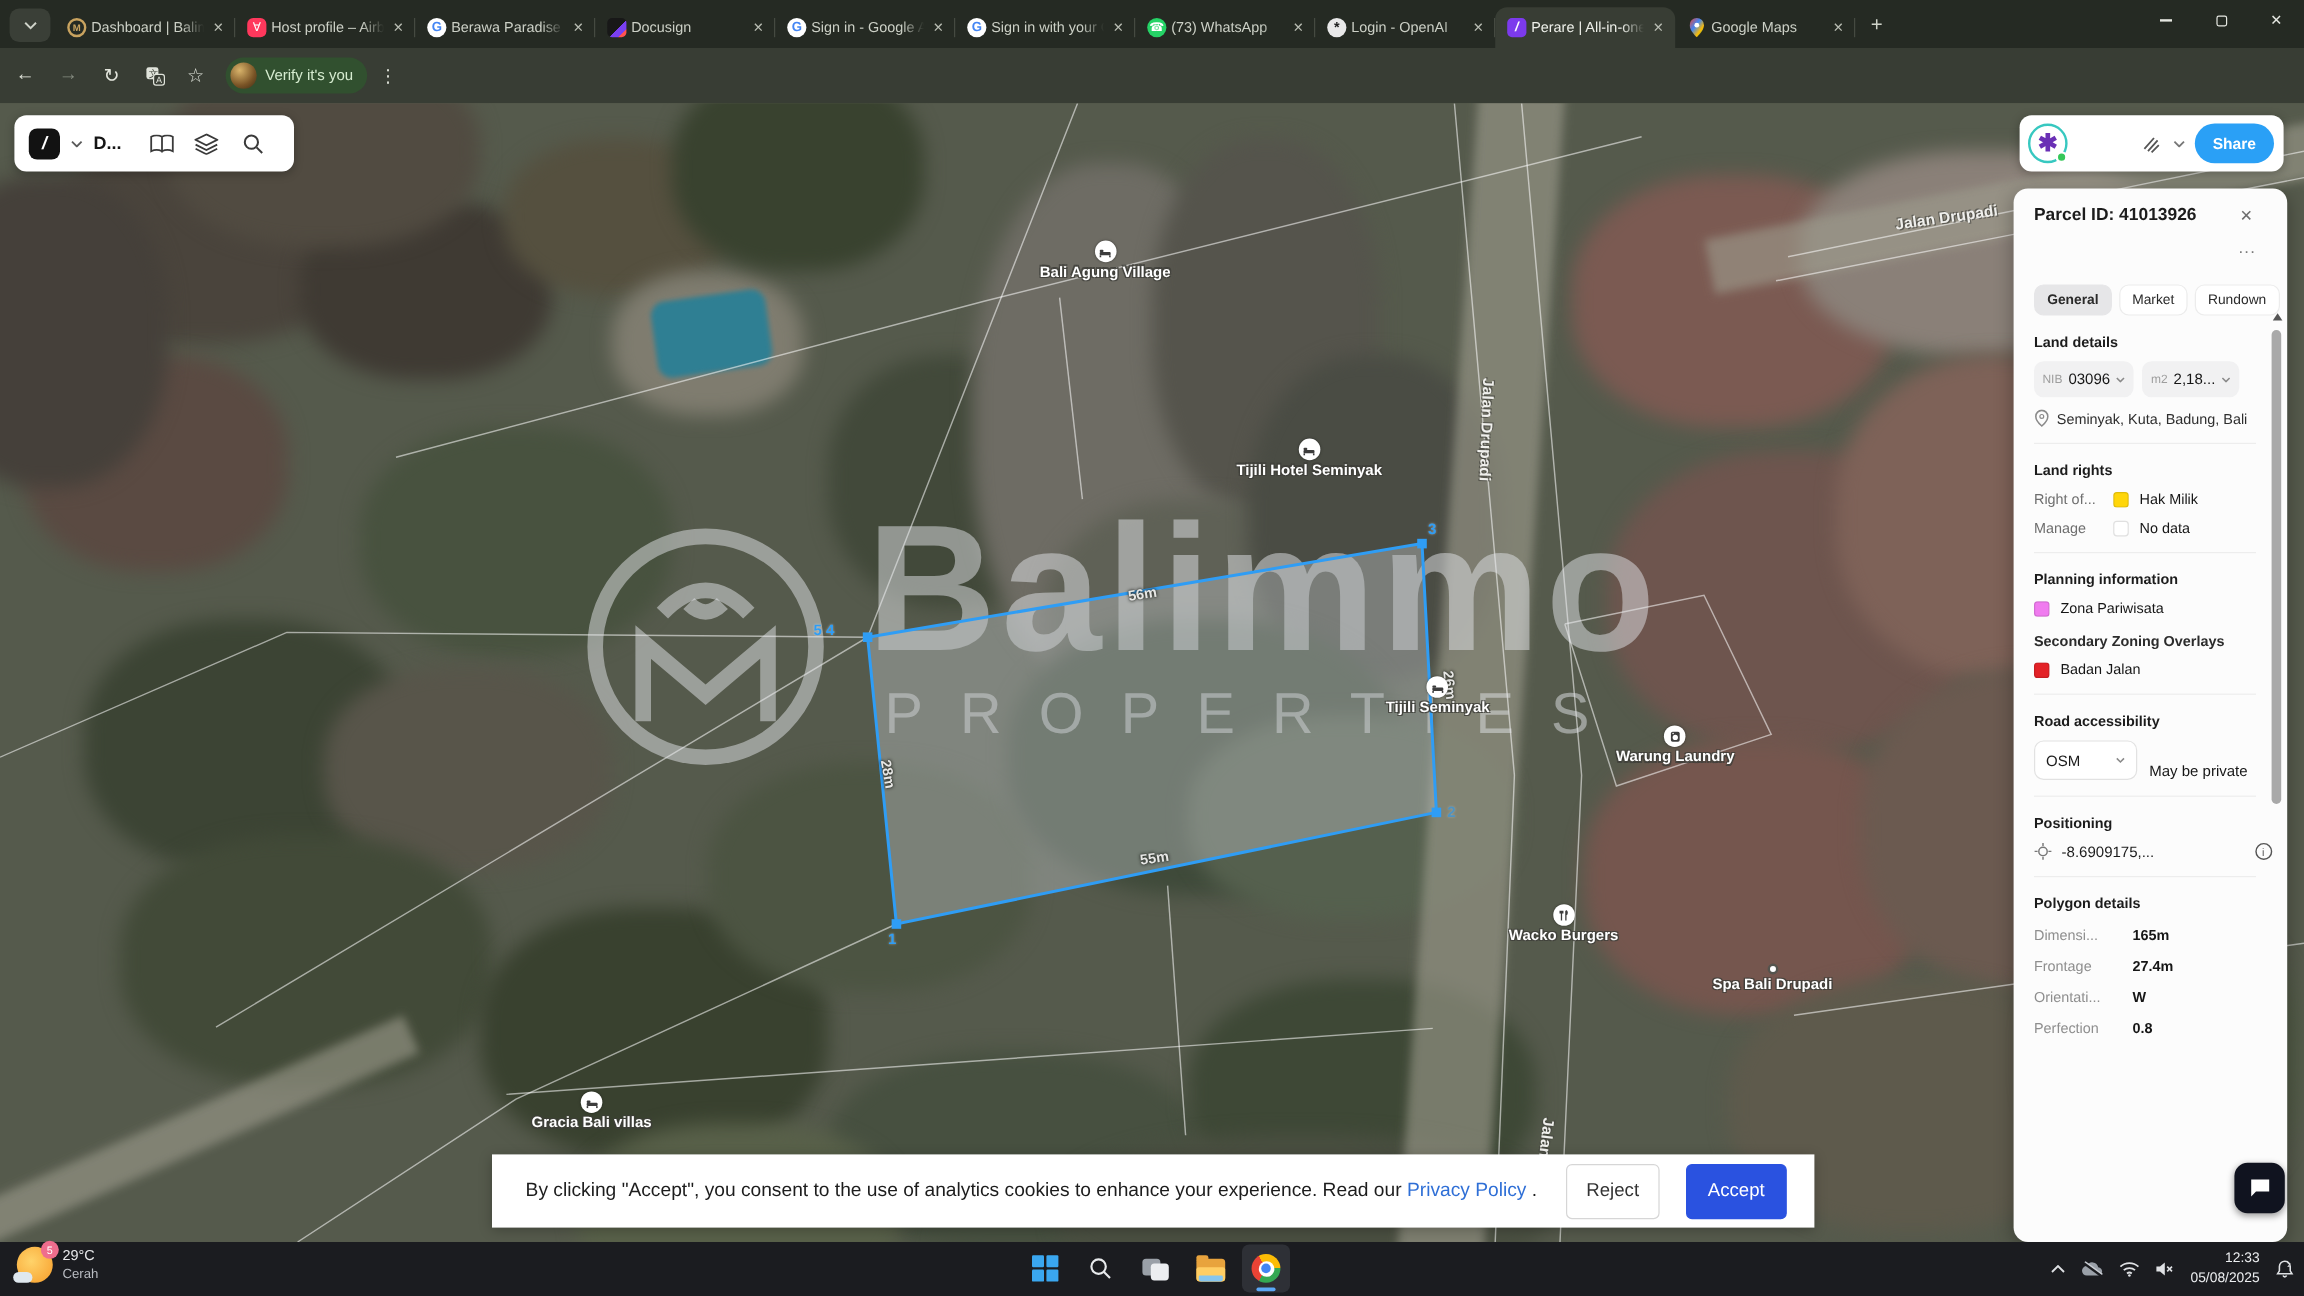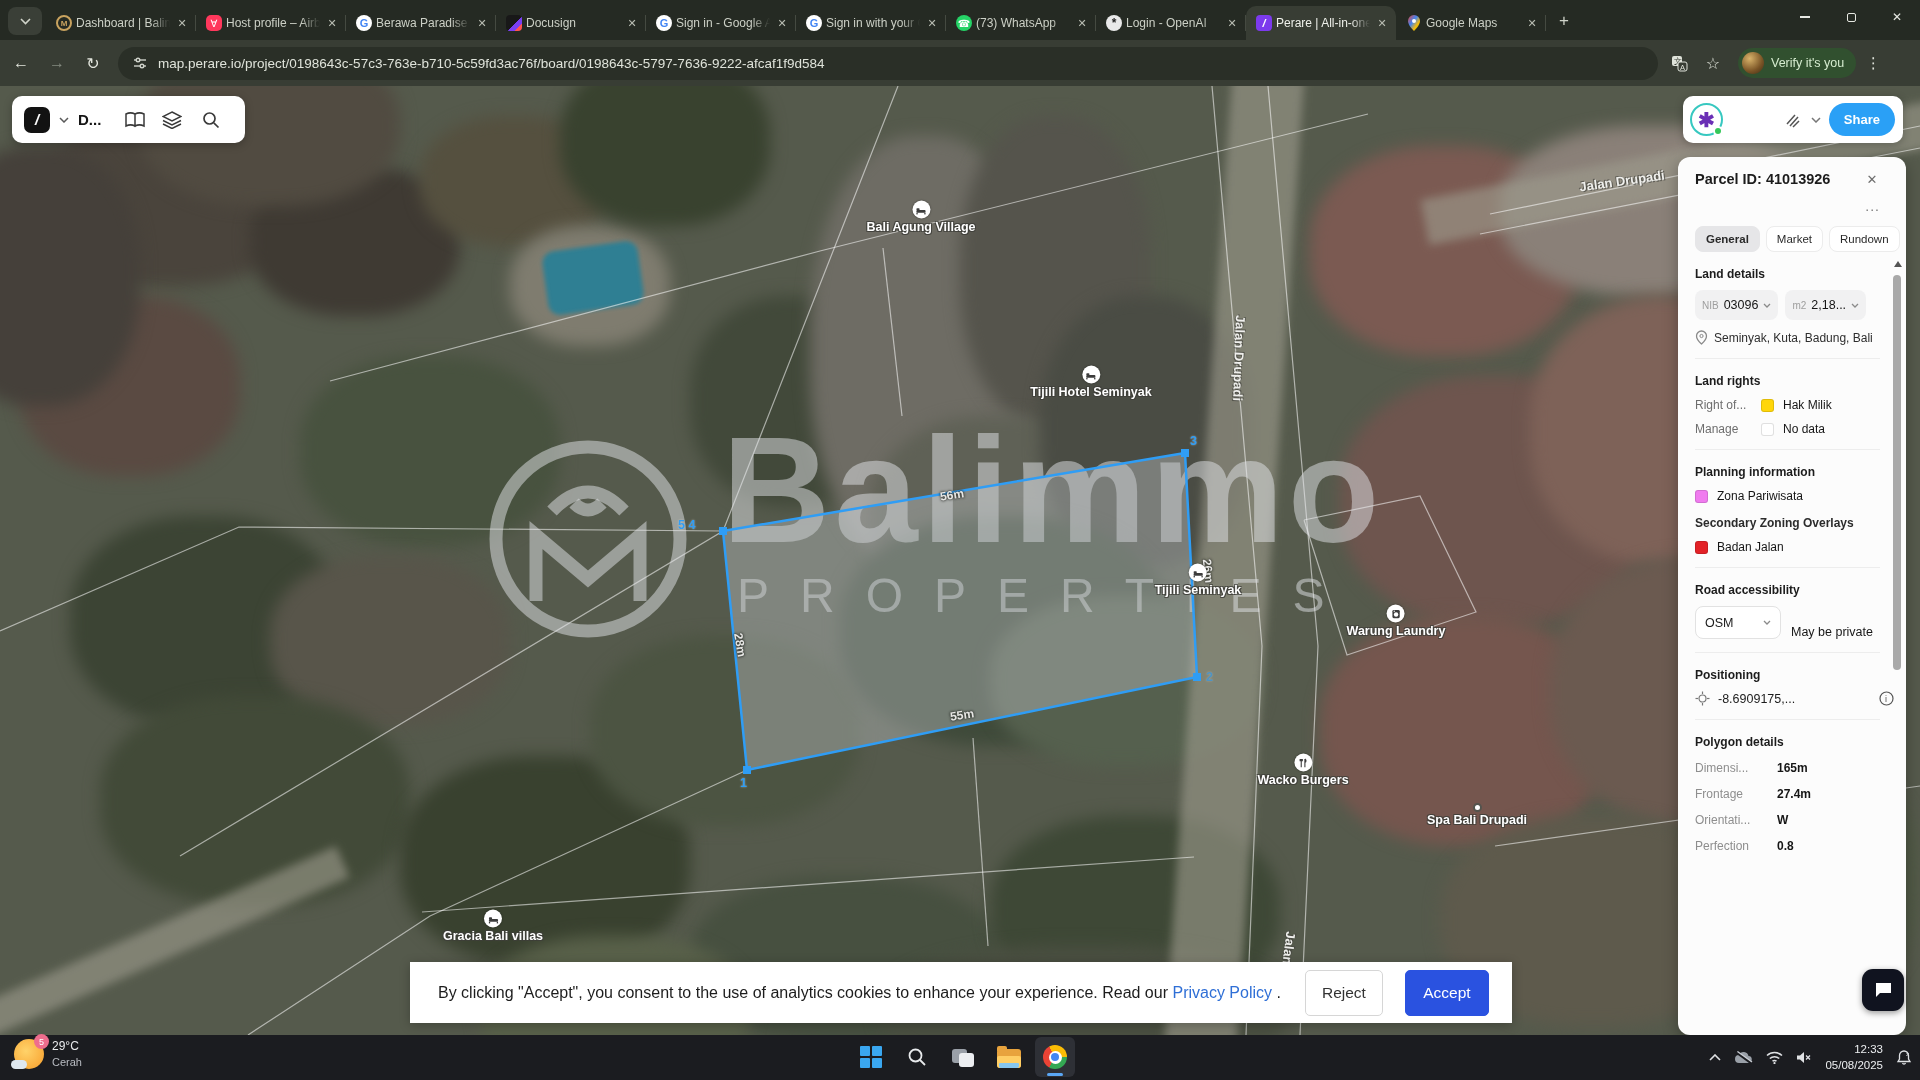--- a/index.html
+++ b/index.html
@@ -66,21 +66,21 @@
   .uav{width:33px;height:33px;border-radius:50%;border:2.5px solid #37c8c0;background:#fff;position:relative;display:flex;align-items:center;justify-content:center;color:#6a2fb5;font-size:20px;font-weight:bold;}
   .uav i{position:absolute;right:-2px;bottom:-2px;width:10px;height:10px;border-radius:50%;background:#35c759;border:2px solid #fff;}
   .sharebtn{margin-left:8px;height:33px;padding:0 15px;border-radius:17px;background:#2aa0f6;color:#fff;font-size:13px;font-weight:bold;display:flex;align-items:center;}
 
   
   .panel{position:absolute;left:1678px;top:157px;width:228px;height:878px;background:#fcfcfc;border-radius:12px;box-shadow:0 4px 16px rgba(0,0,0,.3);z-index:30;padding:14px 26px 0 17px;color:#1c1c1c;}
   .phead{display:flex;justify-content:space-between;align-items:center;}
   .ptitle{font-size:14.5px;font-weight:bold;}
   .pclose{color:#6e6e6e;font-size:13px;width:16px;text-align:center;}
   .pmore{text-align:right;color:#7a7a7a;font-size:14px;letter-spacing:1px;line-height:10px;margin:14px 0 2px;}
-  .ptabs{display:flex;gap:6px;margin:15px 0 6px;}
+  .ptabs{display:flex;gap:6px;margin:26px 0 6px;}
   .ptab{font-size:11.5px;padding:6px 10px;border-radius:8px;background:#fff;border:1px solid #ececec;color:#2a2a2a;}
   .ptab.on{background:#e6e6e8;border-color:#e6e6e8;font-weight:bold;}
   .sect{font-size:12px;font-weight:bold;margin:15px 0 9px;}
   .selrow{display:flex;gap:7px;}
   .pill{height:30px;background:#f1f1f2;border-radius:8px;display:flex;align-items:center;gap:5px;padding:0 7px;}
   .pill .sl{font-size:10px;color:#9e9e9e;}
   .pill .sv{font-size:12.5px;color:#151515;}
   .locrow{display:flex;align-items:center;gap:6px;margin-top:10px;font-size:12px;color:#2e2e2e;}
   .divider{height:1px;background:#ededed;margin:13px 0 0;}
   .kvrow{display:flex;align-items:center;margin-top:10px;font-size:12px;}
@@ -222,31 +222,20 @@
           <div class="box"></div>
         </div>
       <div class="wc">✕</div>
     </div>
   </div>
 
   <div class="urlrow">
     <div class="navbtn">←</div>
     <div class="navbtn dim">→</div>
     <div class="navbtn">↻</div>
-    <div class="omnibox">
-      <svg width="16" height="16" viewBox="0 0 16 16" style="margin-right:10px;flex:none">
-          <g stroke="#cfd2ca" stroke-width="1.4" fill="none">
-            <line x1="2" y1="5" x2="14" y2="5"></line>
-            <line x1="2" y1="11" x2="14" y2="11"></line>
-            <circle cx="6" cy="5" r="1.8" fill="#2a2f27"></circle>
-            <circle cx="10" cy="11" r="1.8" fill="#2a2f27"></circle>
-          </g>
-        </svg>
-      <span class="url">map.perare.io/project/0198643c-57c3-763e-b710-5c59fd3ac76f/board/0198643c-5797-7636-9222-afcaf1f9d584</span>
-    </div>
     <div class="tbicon">
       <svg width="17" height="17" viewBox="0 0 17 17">
           <rect x="1" y="1" width="10" height="10" rx="2" fill="#dfe3da"></rect>
           <text x="3" y="9" font-size="8" fill="#383d34" font-family="Liberation Sans">文</text>
           <rect x="7" y="7" width="9" height="9" rx="2" fill="#383d34" stroke="#dfe3da"></rect>
           <text x="9" y="14.5" font-size="7.5" fill="#dfe3da" font-family="Liberation Sans">A</text>
         </svg>
     </div>
     <div class="tbicon">☆</div>
     <div class="verify">

